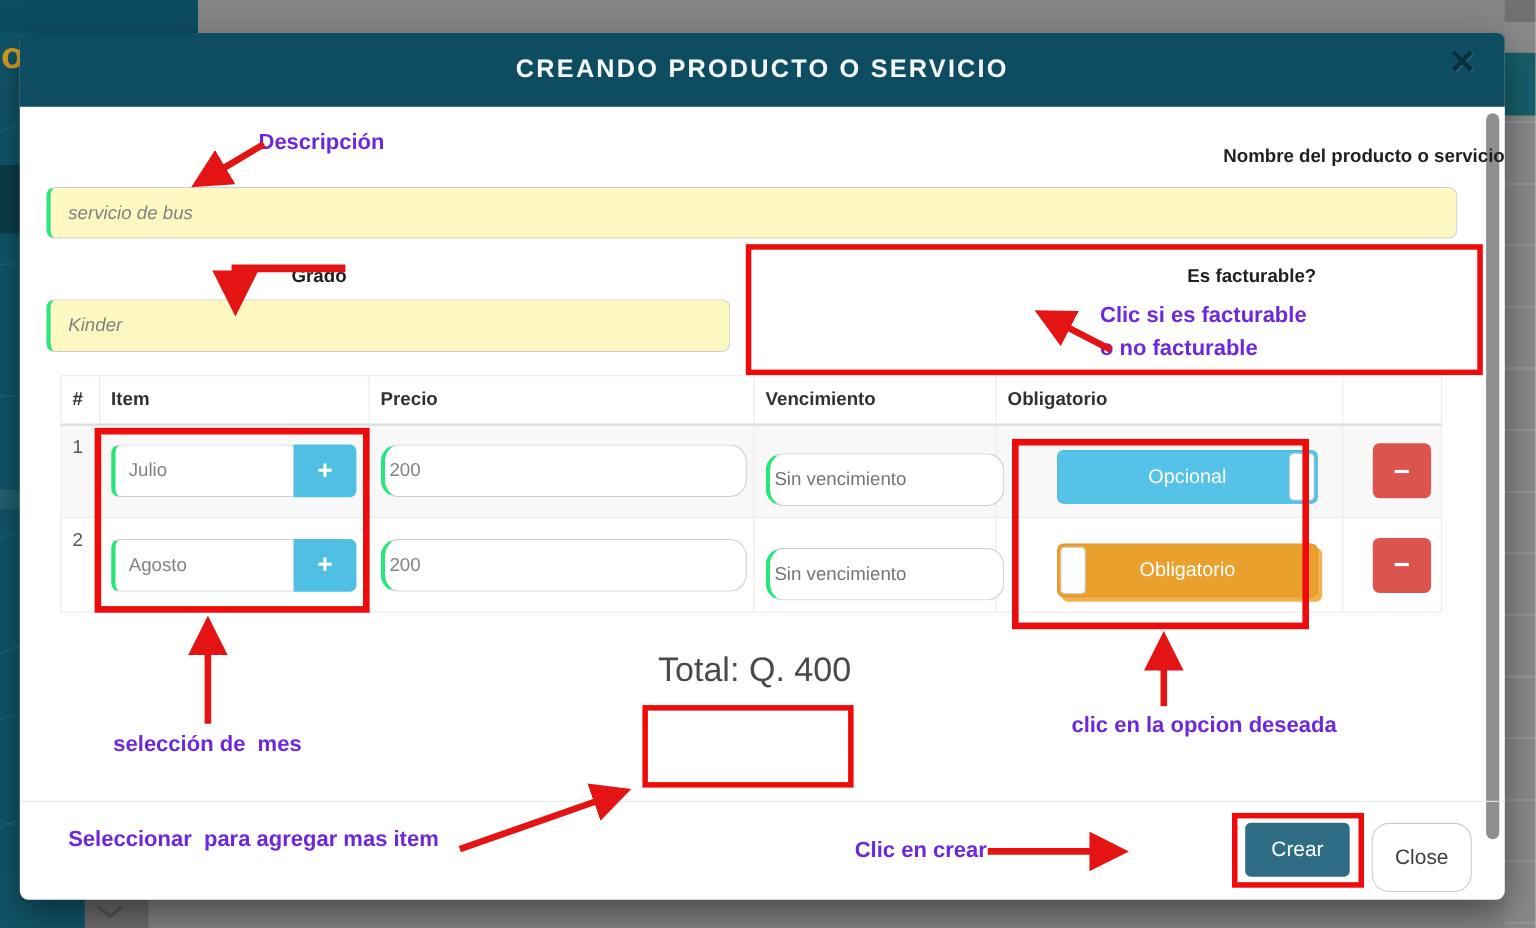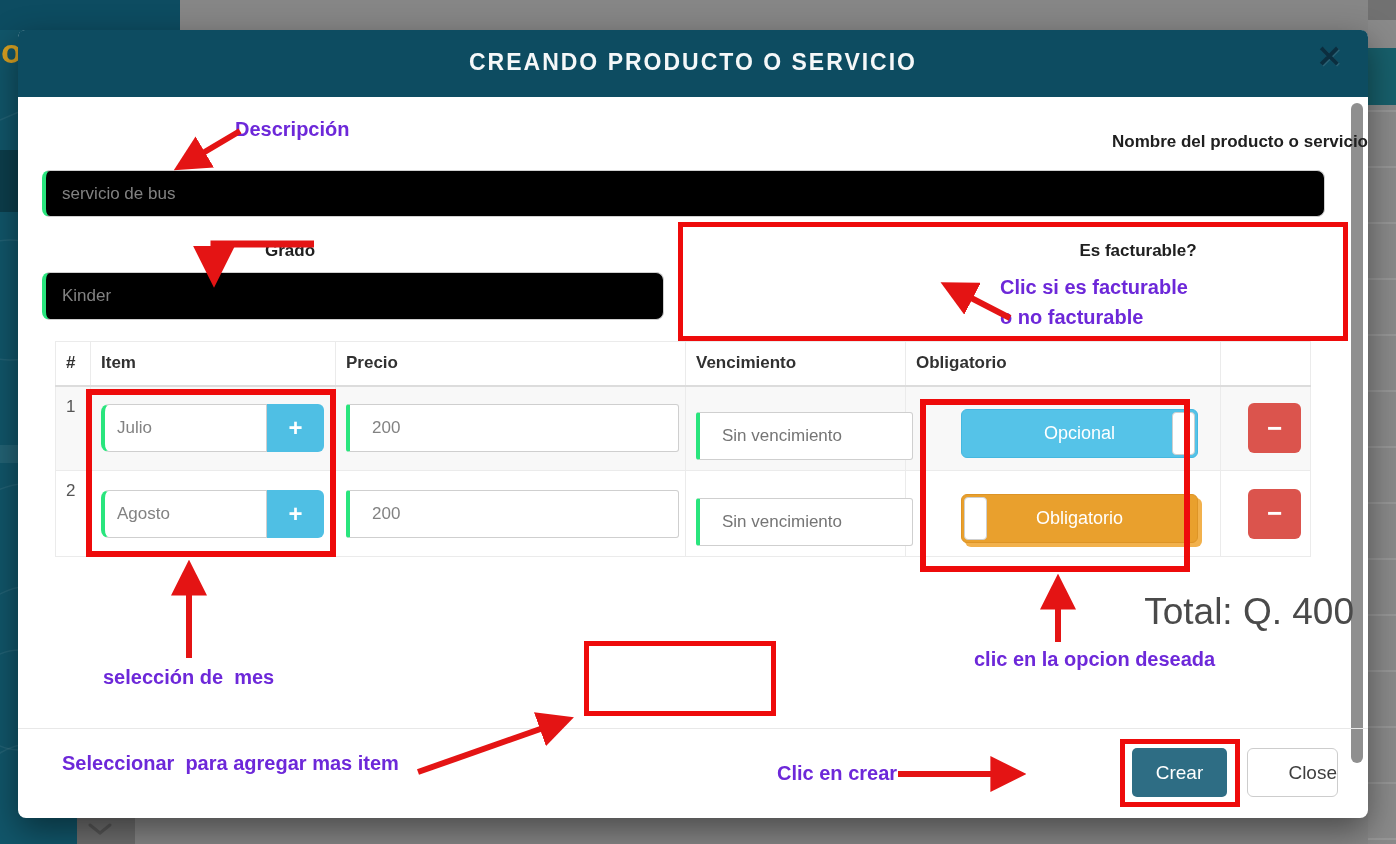--- a/index.html
+++ b/index.html
@@ -31,23 +31,23 @@
 
   .scroll-thumb { position:absolute; left:1333px; top:73px; width:12px; height:660px;
                   background:#8f8f8f; border-radius:6px; }
 
   
   .ui-label { position:absolute; color:#202020; font-size:17px; font-weight:bold; }
   .lbl-nombre { left:0; top:102px; width:100%; text-align:right; }
   .lbl-grado { left:247px; top:211px; }
   .lbl-facturable { left:970px; top:211px; width:300px; text-align:center; }
 
-  .inp { position:absolute; height:47px; background:#000000; border:1px solid #cfcfcf;
+  .inp { position:absolute; height:47px; background:#fef9c3; border:1px solid #cfcfcf;
          border-left:4px solid #29e57d; border-radius:8px; color:#828282; font-size:17px;
-         padding:0 16px; font-family:"Liberation Sans", sans-serif; outline:none; }
+         padding:0 16px; font-family:"Liberation Sans", sans-serif; outline:none;font-style:italic; }
   .inp::placeholder { color:#8c8c8c; opacity:1; }
   .inp-nombre { left:24px; top:140px; width:1283px; }
   .inp-grado  { left:24px; top:242px; width:622px; height:48px; }
 
   
   .toggle { position:relative; border-radius:6px; color:#fff; font-size:18px;
             display:flex; align-items:center; justify-content:center; cursor:pointer; }
   .toggle .knob { position:absolute; top:2px; bottom:2px; width:23px; background:#fff;
                   border:1px solid #cfcfcf; border-radius:4px; }
   .tg-facturable { position:absolute; left:682px; top:225px; width:230px; height:48px; background:#2b6a7f; }
@@ -68,40 +68,40 @@
   table.items tbody tr:nth-child(1) { background:#f8f8f8; height:85px; }
   table.items tbody tr:nth-child(2) { background:#ffffff; height:86px; }
   .td-num { vertical-align:top !important; padding-top:10px !important; color:#555; font-size:17px; }
   .item-group { display:flex; align-items:stretch; height:48px; width:223px; }
   .item-group .inp-cell { flex:1; border:1px solid #cfcfcf; border-left:4px solid #29e57d;
                           border-radius:8px 0 0 8px; color:#828282; font-size:17px; padding:0 12px;
                           background:#fff; outline:none; width:100px; font-family:"Liberation Sans", sans-serif; }
   .btn-plus { width:57px; background:#4fbfe4; border:none; border-radius:0 6px 6px 0;
               color:#fff; font-size:24px; font-weight:bold; cursor:pointer; }
   .inp-cell2 { height:48px; border:1px solid #cfcfcf; border-left:4px solid #29e57d;
-               border-radius:3px; color:#828282; font-size:17px; padding:0 22px; background:#fff;
+               border-radius:16px; color:#828282; font-size:17px; padding:0 4px; background:#fff;
                outline:none; font-family:"Liberation Sans", sans-serif; }
   .w-precio { width:333px; } .w-venc { width:217px;margin-top:16px; }
   .tg-cell { margin-left:45px; margin-top:10px; }
   .btn-del { width:53px; height:50px; margin-left:17px; background:#db544d; border:none;
              border-radius:6px; color:#fff; font-size:26px; font-weight:bold; cursor:pointer;
              display:flex; align-items:center; justify-content:center; }
 
   
-  .total { position:absolute; left:0; top:561px; width:1336px; text-align:right;
-           font-size:37px; color:#4a4a4a; }
+  .total { position:absolute; left:0; top:561px; width:1336px; text-align:center;
+           font-size:31px; color:#4a4a4a; }
   .btn-teal { position:absolute; background:#2e6d84; border:none; border-radius:5px; color:#fff;
               cursor:pointer; font-family:"Liberation Sans", sans-serif; }
   .btn-agregar { left:592px; top:622px; width:140px; height:48px; font-size:19px; }
   .btn-agregar .plus { font-weight:bold; font-size:21px; margin-right:4px; }
   .footer-line { position:absolute; left:0; top:698px; width:100%; border-top:1px solid #e8e8e8; }
   .btn-crear { left:1114px; top:718px; width:95px; height:49px; font-size:19px; }
-  .btn-close { position:absolute; left:1229px; top:718px; width:91px; height:49px; background:#fff;
-               border:1px solid #cdcdcd; border-radius:6px; color:#3f3f3f; font-size:19px;
-               cursor:pointer; font-family:"Liberation Sans", sans-serif;text-align:right; }
+  .btn-close { position:absolute; left:1229px; top:718px; width:91px; height:63px; background:#fff;
+               border:1px solid #cdcdcd; border-radius:16px; color:#3f3f3f; font-size:19px;
+               cursor:pointer; font-family:"Liberation Sans", sans-serif; }
 
   
   .ann { position:absolute; color:#6d28d9; font-size:20px; font-weight:bold; white-space:pre; }
   .ann-descripcion { left:217px; top:88px; }
   .ann-clic1 { left:982px; top:246px; }
   .ann-clic2 { left:982px; top:276px; }
   .ann-selmes { left:85px; top:636px; }
   .ann-clicopcion { left:956px; top:618px; }
   .ann-seleccionar { left:44px; top:722px; }
   .ann-cliccrear { left:759px; top:732px; }

